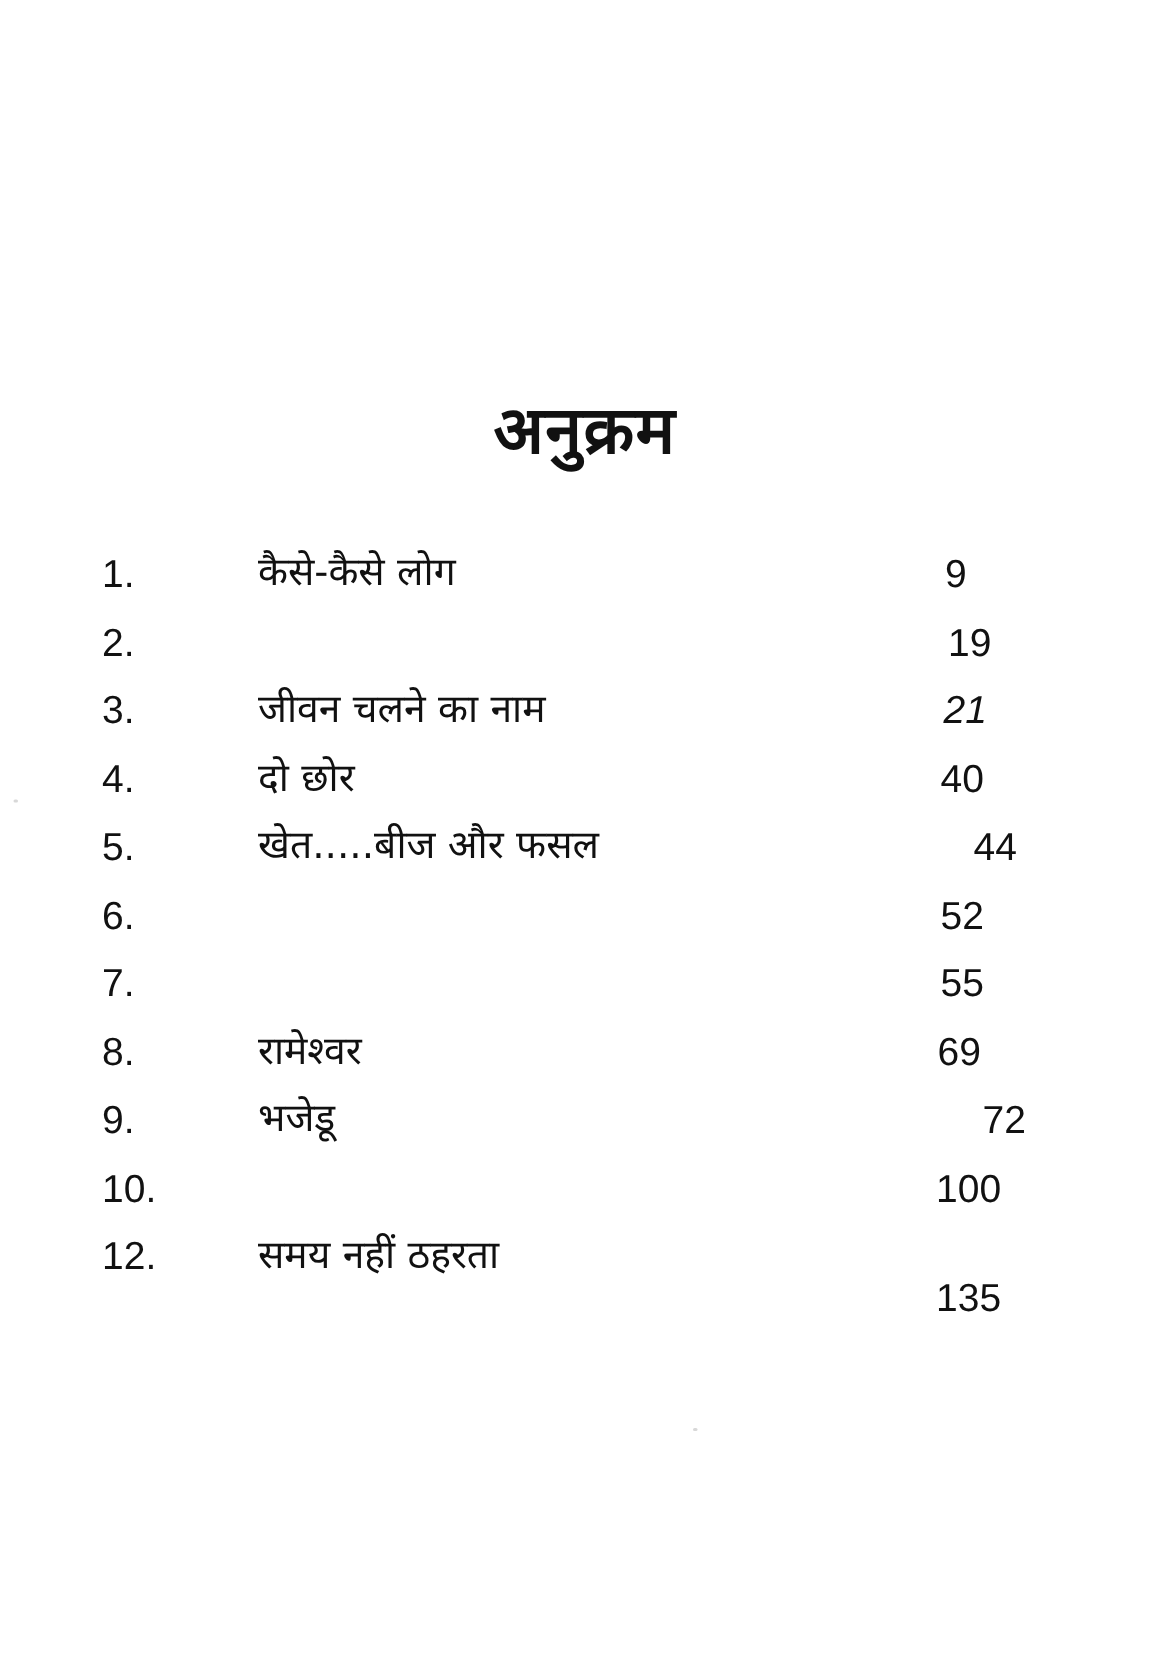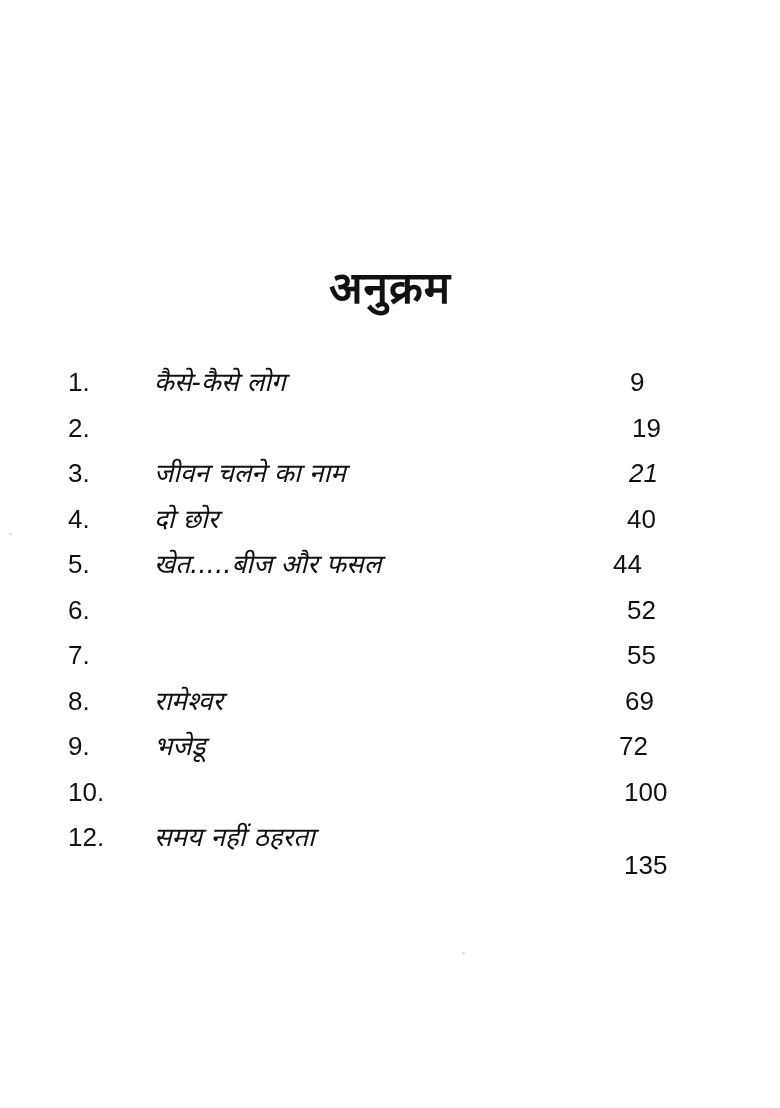--- a/index.html
+++ b/index.html
@@ -44,23 +44,22 @@
       font-size: 26px;
       line-height: 40px;
     }
     .toc-num {
       position: absolute;
       left: 68px;
       font-family: "Liberation Sans", sans-serif;
     }
     .toc-title {
       position: absolute;
-      left: 154px;
+      left: 172px;
       white-space: nowrap;
-      font-style: italic;
     }
     .toc-page {
       position: absolute;
       left: 624px;
       font-family: "Liberation Sans", sans-serif;
     }
     .scan-speck {
       position: absolute;
       width: 3px;
       height: 2px;
@@ -96,21 +95,21 @@
 
     <div class="toc-row">
       <span class="toc-num">4.</span>
       <span class="toc-title">दो छोर</span>
       <span class="toc-page" style="left:627px;">40</span>
     </div>
 
     <div class="toc-row">
       <span class="toc-num">5.</span>
       <span class="toc-title">खेत.....बीज और फसल</span>
-      <span class="toc-page" style="left:613px;">44</span>
+      <span class="toc-page" style="left:649px;">44</span>
     </div>
 
     <div class="toc-row">
       <span class="toc-num">6.</span>
       <span class="toc-page" style="left:627px;">52</span>
     </div>
 
     <div class="toc-row">
       <span class="toc-num">7.</span>
       <span class="toc-page" style="left:627px;">55</span>
@@ -118,21 +117,21 @@
 
     <div class="toc-row">
       <span class="toc-num">8.</span>
       <span class="toc-title">रामेश्वर</span>
       <span class="toc-page" style="left:625px;">69</span>
     </div>
 
     <div class="toc-row">
       <span class="toc-num">9.</span>
       <span class="toc-title">भजेडू</span>
-      <span class="toc-page" style="left:619px;">72</span>
+      <span class="toc-page" style="left:655px;">72</span>
     </div>
 
     <div class="toc-row">
       <span class="toc-num">10.</span>
       <span class="toc-page" style="left:624px;">100</span>
     </div>
 
 
     <div class="toc-row">
       <span class="toc-num">12.</span>

